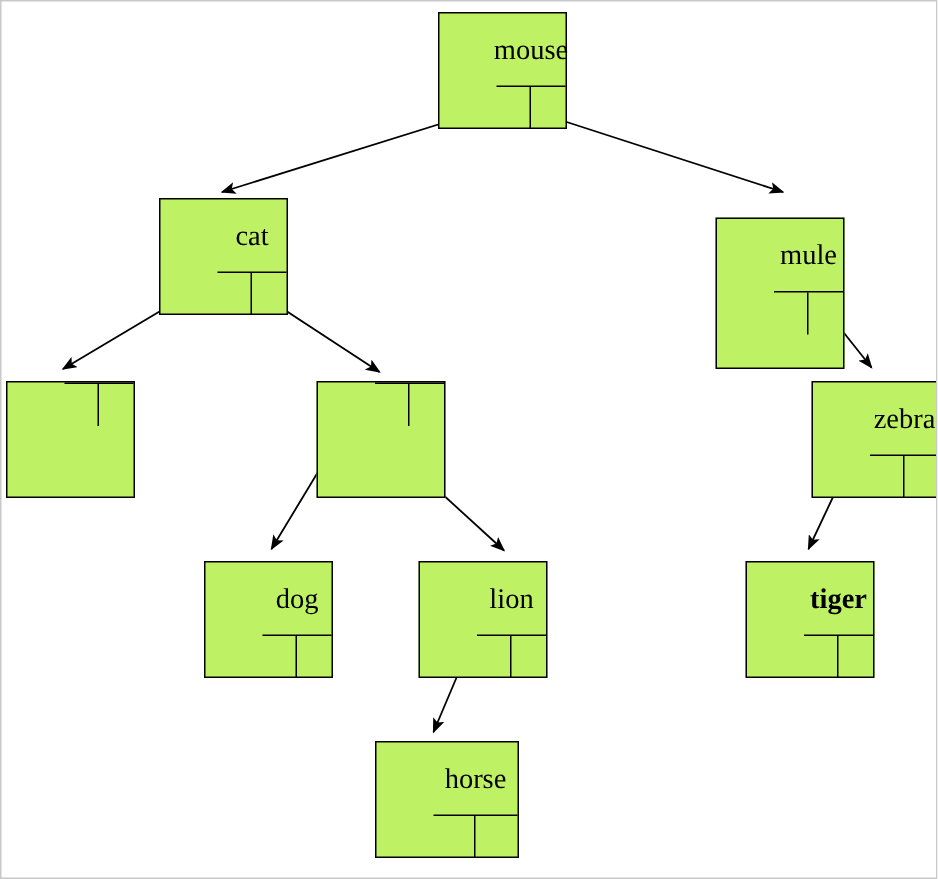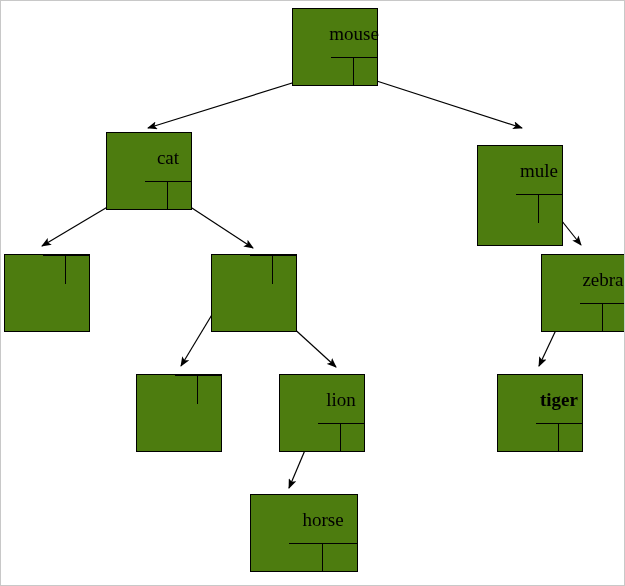--- a/index.html
+++ b/index.html
@@ -22,21 +22,21 @@
     left: 0;
     top: 0;
     width: 625px;
     height: 586px;
     pointer-events: none;
   }
   .node {
     position: absolute;
     box-sizing: border-box;
     border: 1.4px solid #000000;
-    background: #4d7c0f;
+    background: #bef264;
     padding-left: 38px;
   }
   .node-label {
     box-sizing: border-box;
     width: 100%;
     height: 48px;
     display: flex;
     align-items: center;
     justify-content: center;
     font-size: 19px;
@@ -119,40 +119,41 @@
         </div>
       </div>
       <div class="node" style="left: 540px; top: 253px; width: 86px; height: 78px;">
         <div class="node-label" style="height: 48px;">zebra</div>
         <div class="node-pointers" style="height: 29px;">
           <div class="ptr-cell left"></div>
           <div class="ptr-cell right"></div>
         </div>
       </div>
       <div class="node" style="left: 135px; top: 373px; width: 86px; height: 78px;">
+        <div class="node-label" style="height: 48px;">dog</div>
         <div class="node-pointers" style="height: 29px;">
           <div class="ptr-cell left"></div>
           <div class="ptr-cell right"></div>
         </div>
       </div>
       <div class="node" style="left: 278px; top: 373px; width: 86px; height: 78px;">
         <div class="node-label" style="height: 48px;">lion</div>
         <div class="node-pointers" style="height: 29px;">
           <div class="ptr-cell left"></div>
           <div class="ptr-cell right"></div>
         </div>
       </div>
       <div class="node" style="left: 496px; top: 373px; width: 86px; height: 78px; font-weight: bold;">
         <div class="node-label" style="height: 48px;">tiger</div>
         <div class="node-pointers" style="height: 29px;">
           <div class="ptr-cell left"></div>
           <div class="ptr-cell right"></div>
         </div>
       </div>
-      <div class="node" style="left: 249px; top: 493px; width: 108px; height: 78px;">
+      <div class="node" style="left: 249px; top: 493px; width: 96px; height: 78px;">
         <div class="node-label" style="height: 48px;">horse</div>
         <div class="node-pointers" style="height: 29px;">
           <div class="ptr-cell left"></div>
           <div class="ptr-cell right"></div>
         </div>
       </div>
     </div>
 
 </div>
 

